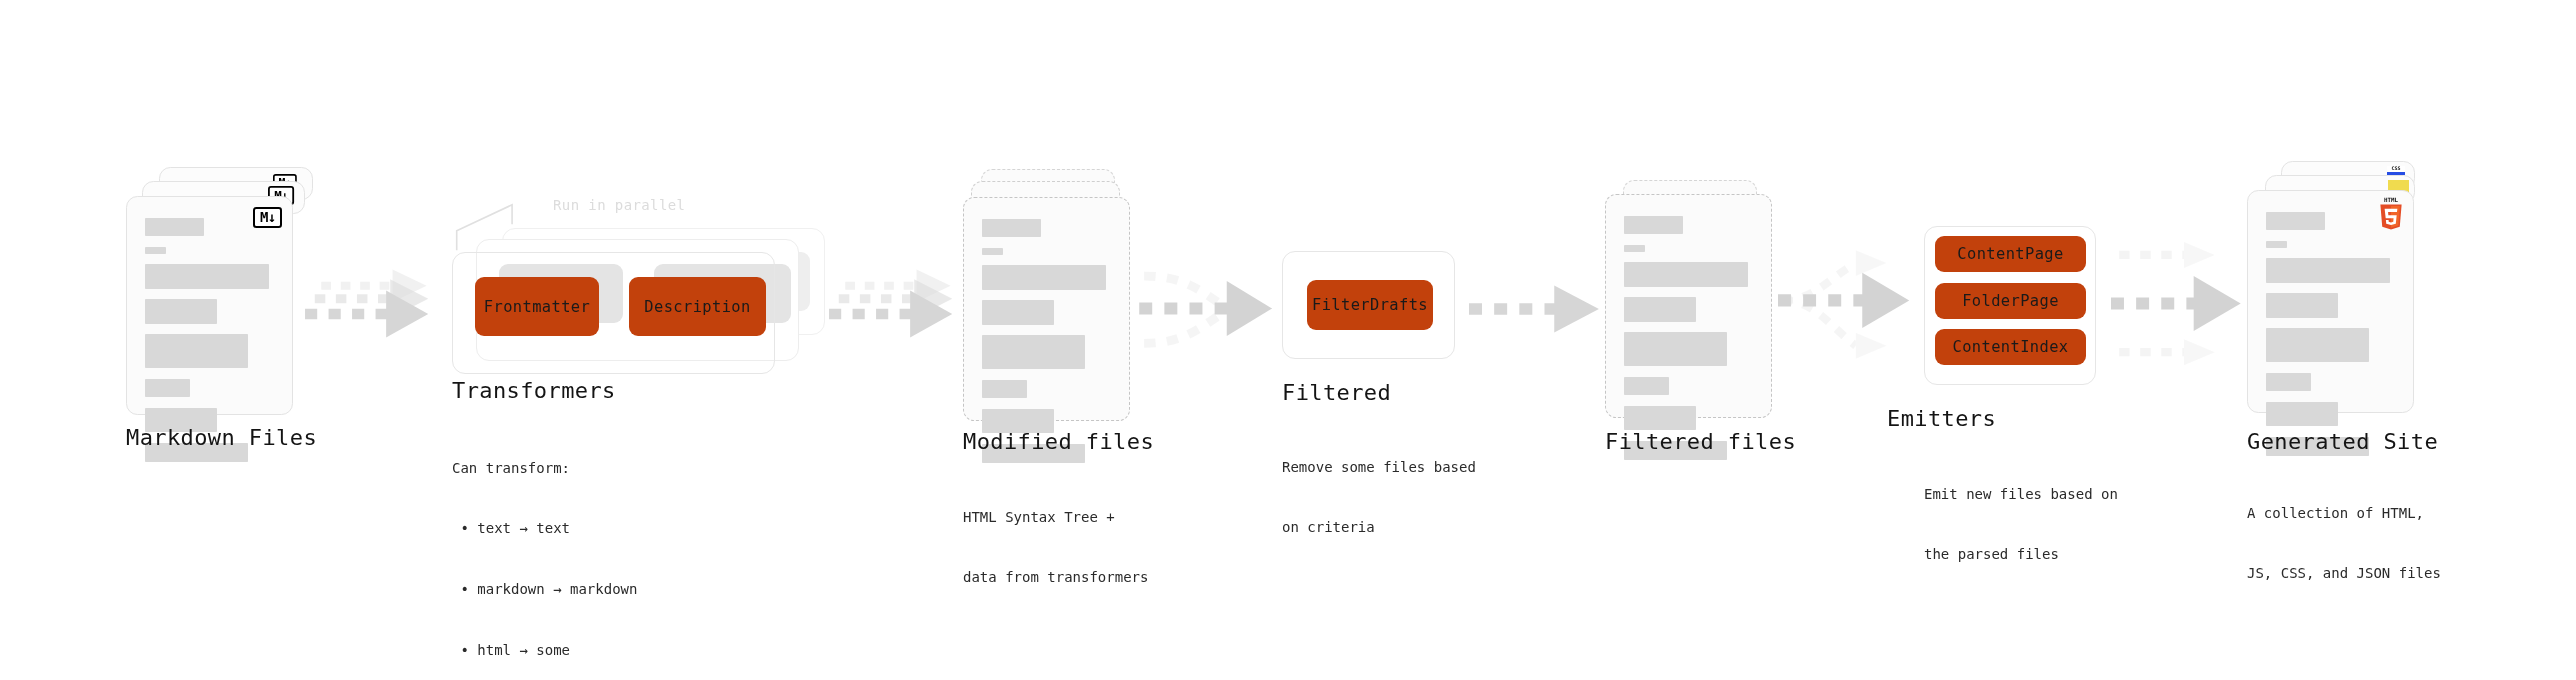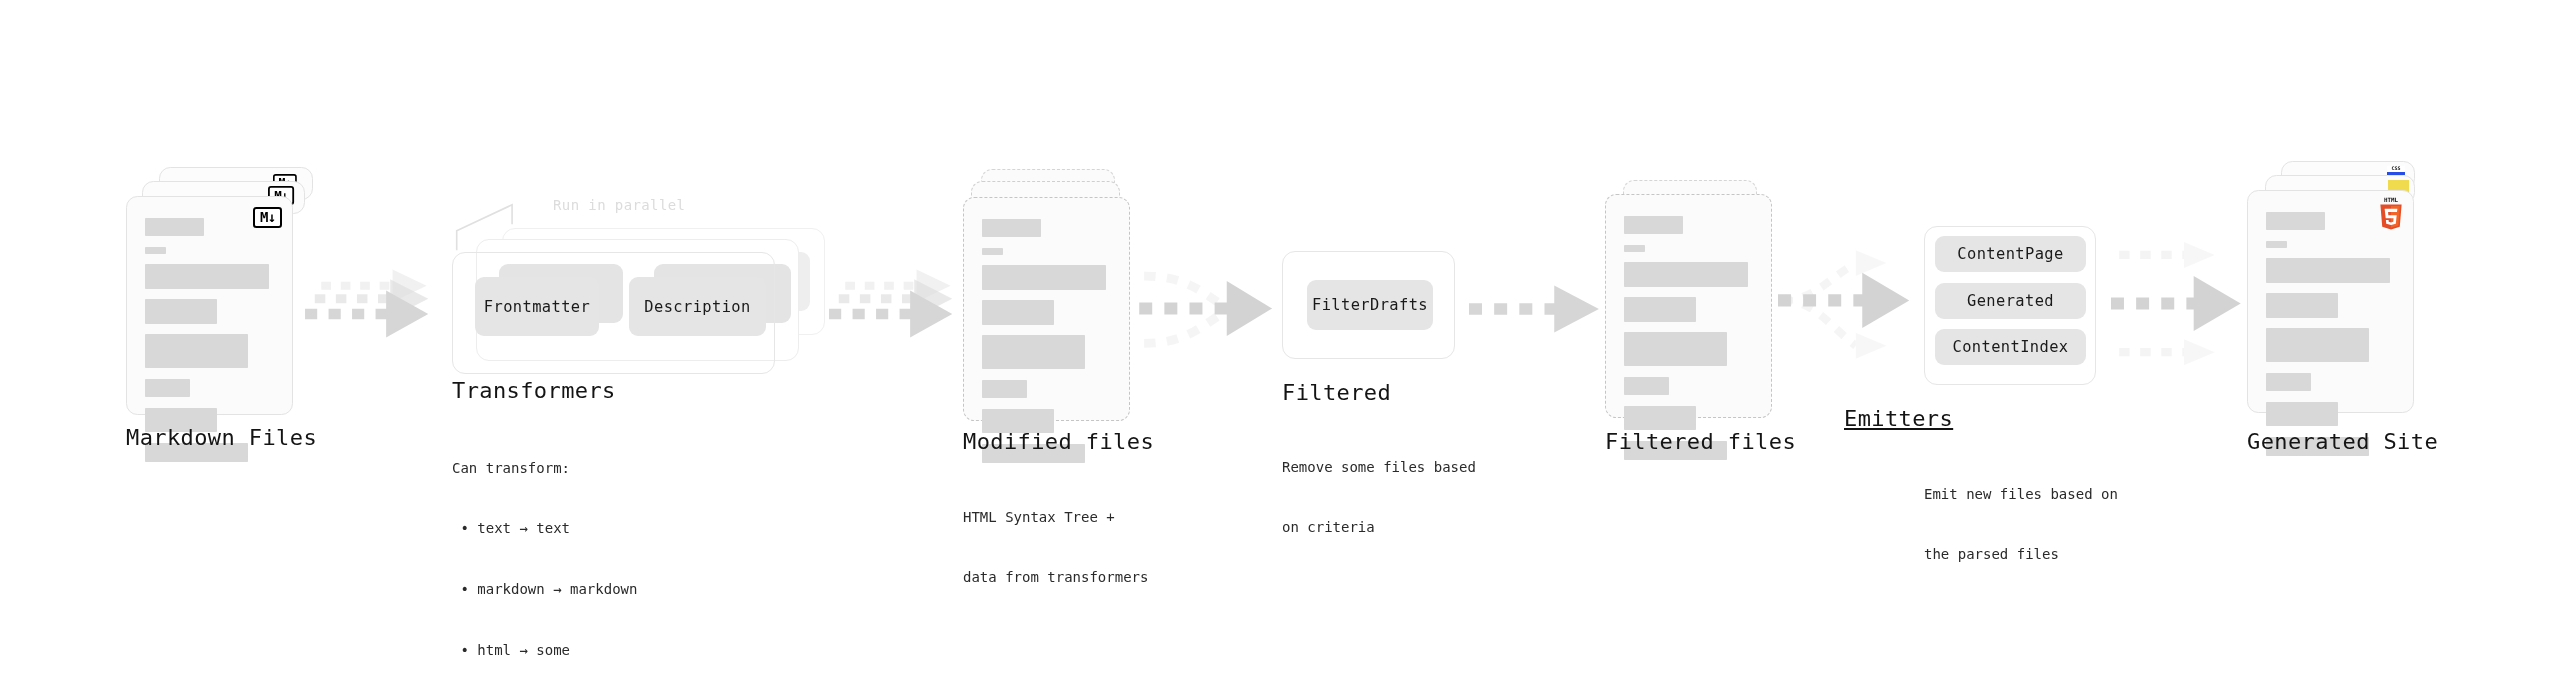--- a/index.html
+++ b/index.html
@@ -56,21 +56,21 @@
 
   
   .group-box {
     position:absolute;
     border:1.6px solid #e6e6e6;
     border-radius:13px;
     background:#ffffff;
   }
   .chip {
     position:absolute;
-    background:#e5e5e5;
+    background:#c2410c;
     border-radius:9px;
     display:flex; align-items:center; justify-content:center;
     font-size:15.4px; color:#1a1a1a;
     letter-spacing:0.4px;
     white-space:nowrap;
   }
   .chip.ghost1 { background:#e4e4e4; }
   .chip.ghost2 { background:#eeeeee; }
 
   
@@ -276,23 +276,23 @@
       <polygon points="96,102 134,118 96,134" fill="#e8e8e8"></polygon>
     </g>
     <g opacity="1">
       <line x1="0" y1="62" x2="108" y2="62" stroke="#d3d3d3" stroke-width="15" stroke-dasharray="16 15"></line>
       <polygon points="104,28 162,62 104,96" fill="#d3d3d3"></polygon>
     </g>
   </svg>
 
   <div class="group-box" style="left:1924px; top:226px; width:172px; height:159px;"></div>
   <div class="chip" style="left:1935px; top:236px; width:151px; height:36px;">ContentPage</div>
-  <div class="chip" style="left:1935px; top:283px; width:151px; height:36px;">Generated</div>
+  <div class="chip" style="left:1935px; top:283px; width:151px; height:36px;">FolderPage</div>
   <div class="chip" style="left:1935px; top:329px; width:151px; height:36px;">ContentIndex</div>
-  <div class="caption-title" style="left:1844px; top:406px;text-decoration:underline;">Emitters</div>
+  <div class="caption-title" style="left:1887px; top:406px;">Emitters</div>
   <div class="caption-sub" style="left:1924px; top:443px;">
     <div>Emit new files based on</div>
     <div>the parsed files</div>
   </div>
 
   <svg style="left:2111px; top:237px;" width="154" height="142" viewBox="0 0 190 175">
     <g opacity="0.33">
       <line x1="10" y1="22" x2="92" y2="22" stroke="#e0e0e0" stroke-width="10" stroke-dasharray="13 13"></line>
       <polygon points="90,6 128,22 90,38" fill="#e8e8e8"></polygon>
     </g>
@@ -329,15 +329,19 @@
       </div>
       <svg class="badge-html5" style="right:8.1px; top:4.9px;" viewBox="0 0 52 64">
         <text x="26" y="11" font-size="11" font-family="DejaVu Sans Mono, monospace" font-weight="bold" text-anchor="middle" fill="#111">HTML</text>
         <path d="M6,16 L46,16 L42.5,58 L26,63 L9.5,58 Z" fill="#e44d26"></path>
         <path d="M26,19 L42.8,19 L39.9,55.5 L26,59.8 Z" fill="#f16529"></path>
         <path d="M14,24 L38,24 L37.3,30 L20.5,30 L21,36 L36.7,36 L35,52 L26,54.6 L17,52 L16.4,45 L21.4,45 L21.7,48.6 L26,49.8 L30.3,48.6 L30.8,42 L16,42 Z" fill="#ffffff"></path>
       </svg>
     </div>
   </div>
   <div class="caption-title" style="left:2247px; top:429px;">Generated Site</div>
+  <div class="caption-sub" style="left:2247px; top:462px;">
+    <div>A collection of HTML,</div>
+    <div>JS, CSS, and JSON files</div>
+  </div>
 
 </div>
 
 
 </body></html>

